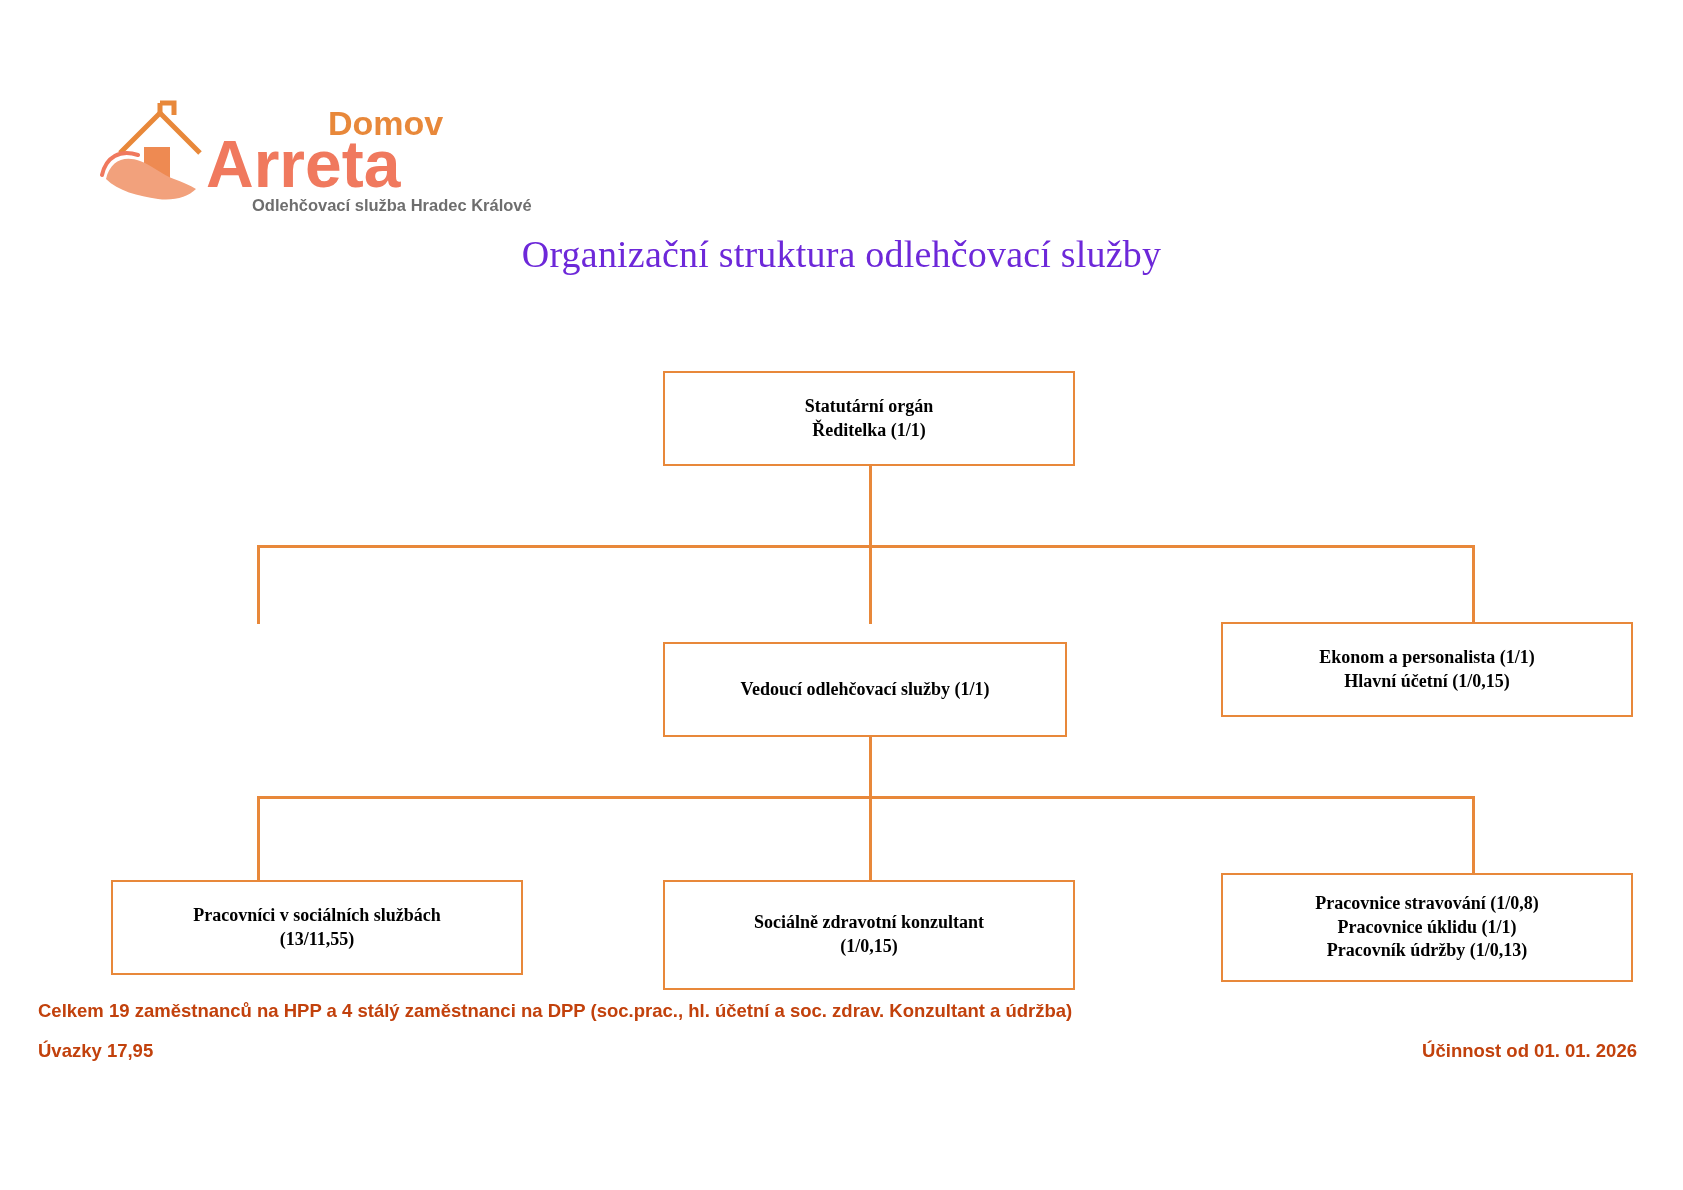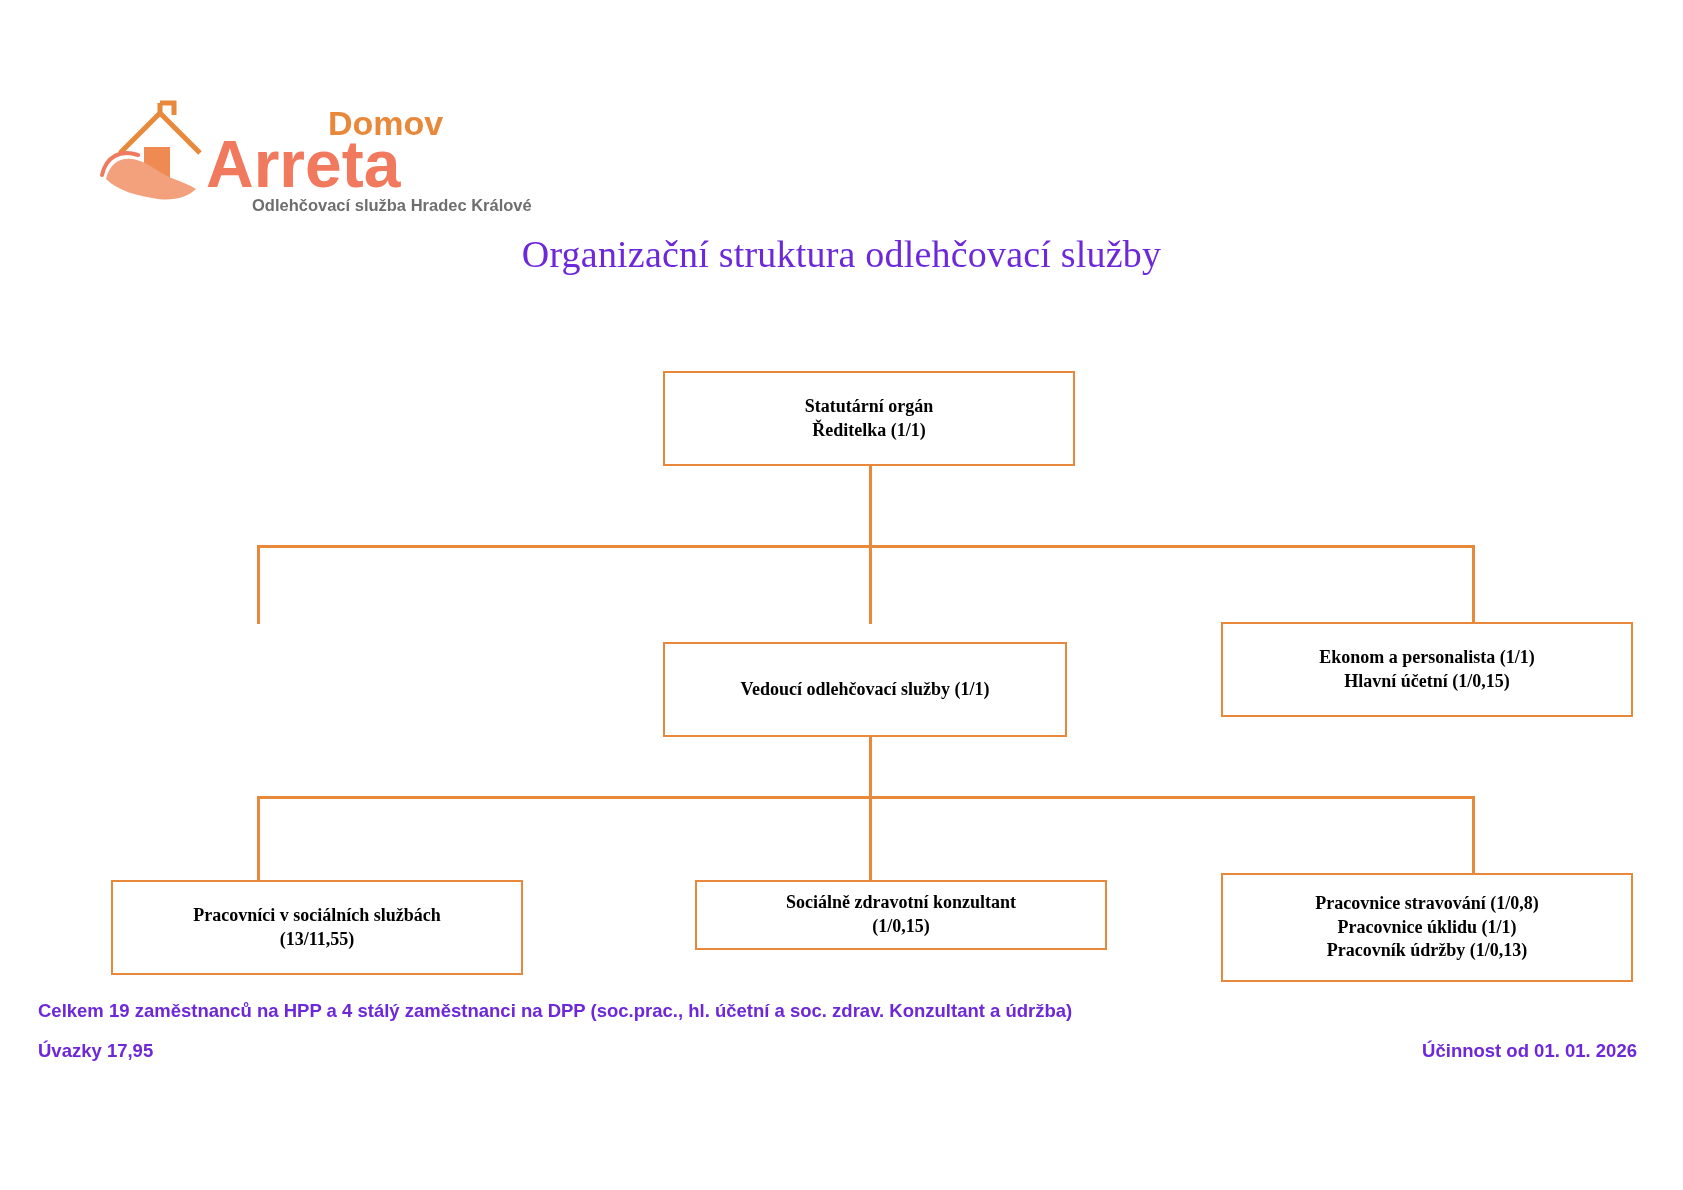--- a/index.html
+++ b/index.html
@@ -89,21 +89,21 @@
     left: 0;
     top: 1000px;
     width: 1683px;
     height: 90px;
   }
   .foot-line {
     position: absolute;
     font-family: "Liberation Sans", sans-serif;
     font-weight: bold;
     font-size: 18.5px;
-    color: #6d28d9;
+    color: #c2410c;
     white-space: nowrap;
   }
   #foot-total { left: 38px; top: 0px; }
   #foot-uvazky { left: 38px; top: 40px; }
   #foot-effective { right: 46px; top: 40px; }
 </style>
 </head>
 <body>
 
 <div id="page">
@@ -157,21 +157,21 @@
     <div class="node" style="left:1221px; top:622px; width:412px; height:95px;">
       <span class="line">Ekonom a personalista (1/1)</span>
       <span class="line">Hlavní účetní (1/0,15)</span>
     </div>
 
     <div class="node" style="left:111px; top:880px; width:412px; height:95px;">
       <span class="line">Pracovníci v sociálních službách</span>
       <span class="line">(13/11,55)</span>
     </div>
 
-    <div class="node" style="left:663px; top:880px; width:412px; height:70px;margin-left:32px;">
+    <div class="node" style="left:663px; top:880px; width:412px; height:110px;">
       <span class="line">Sociálně zdravotní konzultant</span>
       <span class="line">(1/0,15)</span>
     </div>
 
     <div class="node" style="left:1221px; top:873px; width:412px; height:109px;text-align:center;">
       <span class="line">Pracovnice stravování (1/0,8)</span>
       <span class="line">Pracovnice úklidu (1/1)</span>
       <span class="line">Pracovník údržby (1/0,13)</span>
     </div>
 

